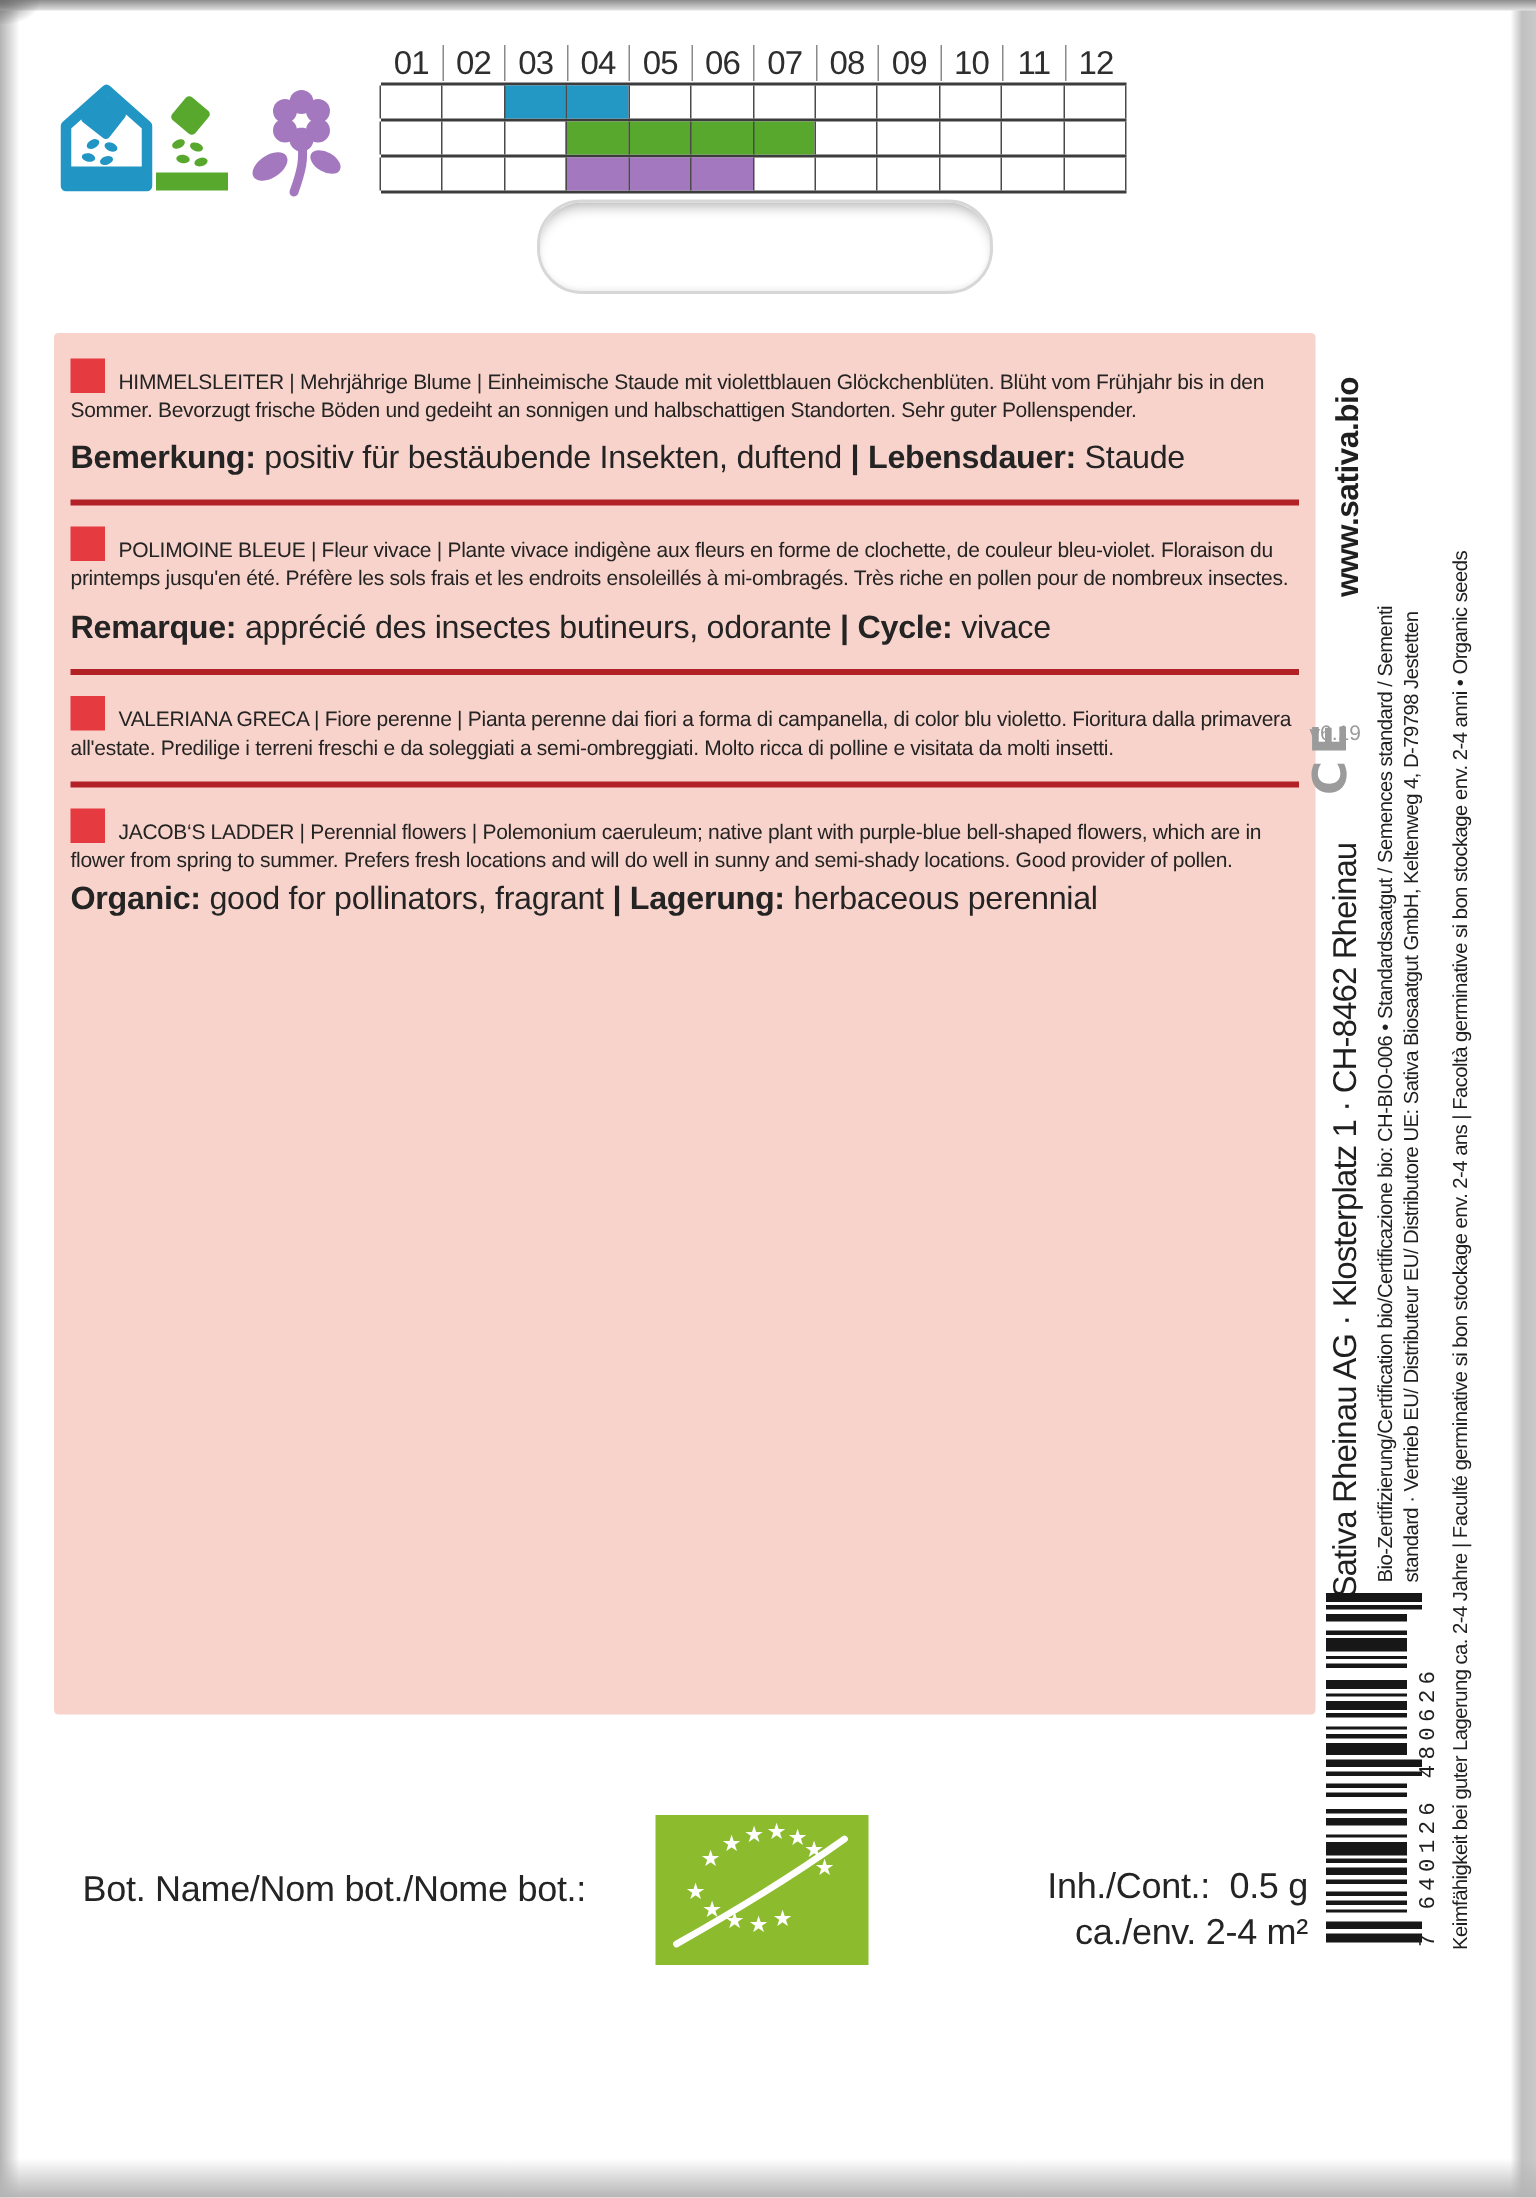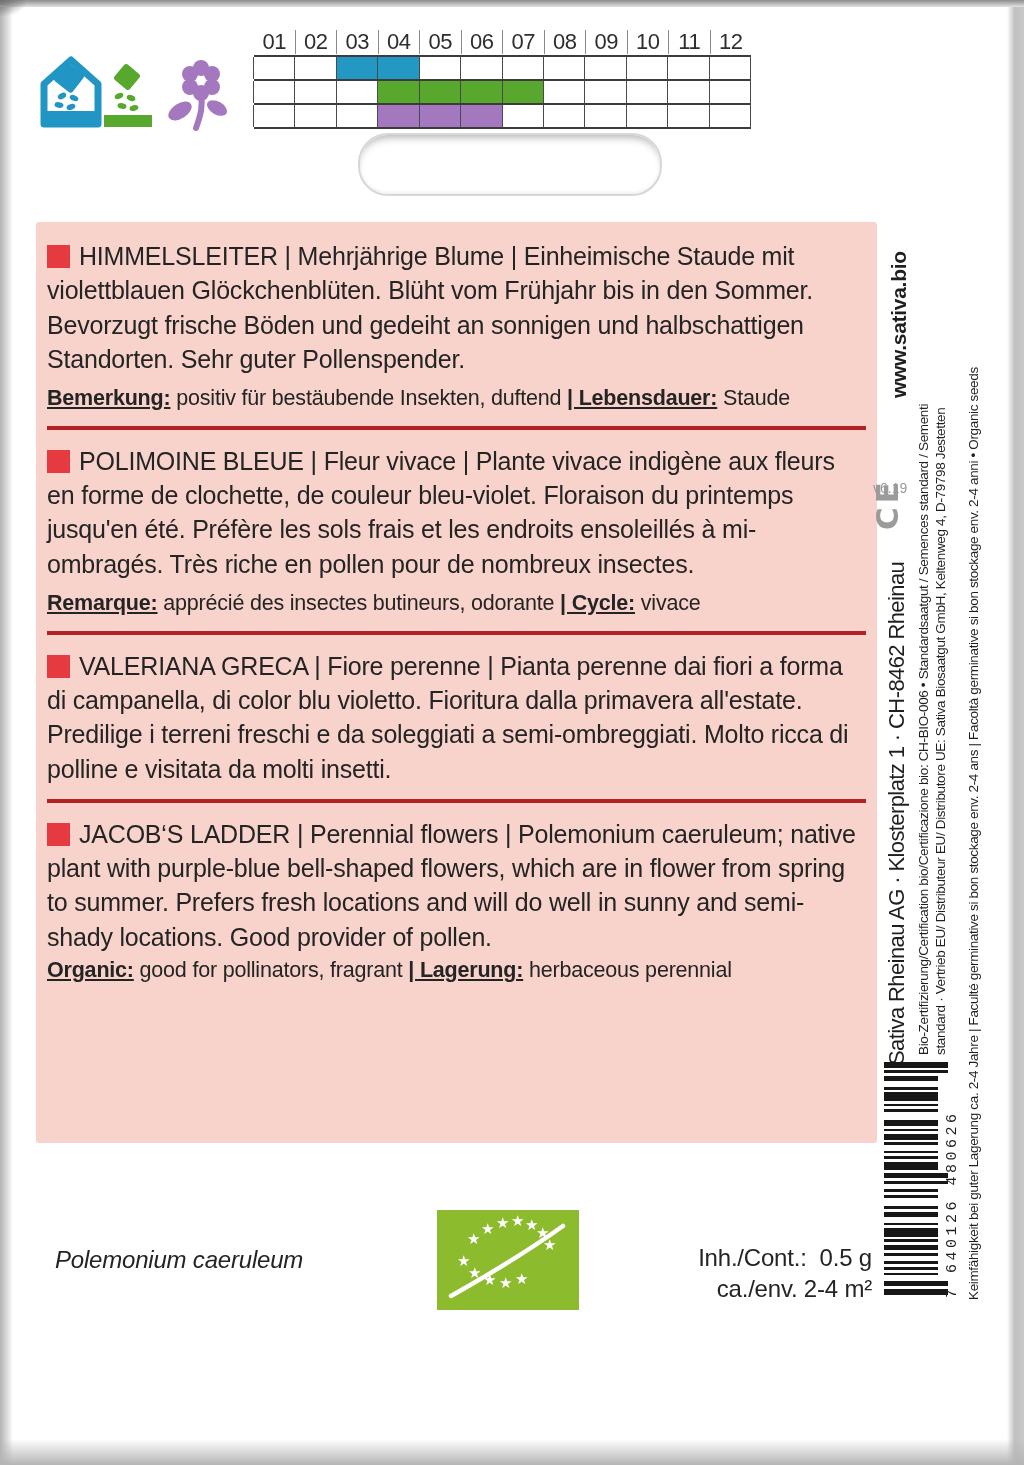--- a/index.html
+++ b/index.html
@@ -28,25 +28,25 @@
   .cal-cell{flex:1;border-left:1px solid #4a4a4a;}
   .cal-cell:first-child{border-left:1px solid #4a4a4a;margin-left:-1px;}
   .cal-cell:last-child{border-right:1px solid #4a4a4a;}
 
   
   .hang-slot{position:absolute;left:358px;top:133px;width:300px;height:59px;border-radius:30px;
     background:#fff;border:2px solid #d7d7d7;box-shadow:inset 0 7px 9px -5px rgba(0,0,0,0.33), inset 0 -3px 5px -3px rgba(0,0,0,0.12);}
 
   
   .pink{position:absolute;left:36px;top:222px;width:841px;height:921px;background:#f8d3cb;border-radius:3px;box-sizing:border-box;padding:17px 11px 0 11px;}
-  .desc{font-size:25px;line-height:1.37;letter-spacing:-0.2px;margin:0;color:#242424;}
+  .desc{font-size:14px;line-height:1.37;letter-spacing:-0.2px;margin:0;color:#242424;}
   .redsq{display:inline-block;width:23px;height:23px;background:#e53a40;margin-right:9px;vertical-align:-3px;}
   .remark{font-size:21.5px;line-height:1.3;letter-spacing:-0.2px;margin:9px 0 0 0;}
   .remark.tight{margin-top:3px;}
-  .remark b{letter-spacing:-0.2px;text-decoration:underline;}
+  .remark b{letter-spacing:-0.2px;}
   .rule{height:4px;background:#b22126;margin:13px 0 14px 0;}
 
   
   .vtext{position:absolute;writing-mode:vertical-rl;transform:rotate(180deg);white-space:nowrap;color:#1f1f1f;}
   .v-www{left:884px;top:226px;height:172px;width:30px;line-height:30px;font-size:21px;font-weight:bold;letter-spacing:-0.3px;}
   .v-address{left:880px;top:535px;height:530px;width:34px;line-height:34px;font-size:22px;letter-spacing:-0.6px;}
   .v-cert1{left:915px;top:243px;height:812px;width:17px;line-height:17px;font-size:13.5px;letter-spacing:-0.35px;}
   .v-cert2{left:932px;top:243px;height:812px;width:17px;line-height:17px;font-size:13.5px;letter-spacing:-0.35px;}
   .v-germ{left:965px;top:238px;height:1062px;width:18px;line-height:18px;font-size:13.5px;letter-spacing:-0.35px;}
   .v-barcode-digits{left:944px;top:1060px;height:238px;width:18px;line-height:18px;font-size:15px;letter-spacing:3.5px;font-family:"Liberation Mono","DejaVu Sans Mono",monospace;}
@@ -261,21 +261,21 @@
     <div class="bar" style="height: 2.77647px; width: 54px;"></div>
     <div style="height: 5.55294px; width: 64px;"></div>
     <div class="bar" style="height: 5.55294px; width: 64px;"></div>
     <div style="height: 2.77647px; width: 64px;"></div>
     <div class="bar" style="height: 5.55294px; width: 64px;"></div>
     <div style="height: 2.77647px; width: 64px;"></div>
   </div>
 <div class="vtext v-barcode-digits">7 640126 480626</div>
 
 <div class="botname">
-  <div class="latin">Polemonium caeruleum</div>
+  <div>Bot. Name/Nom bot./Nome bot.:</div>
 </div>
 
 <div class="eu-logo" style="background: rgb(140, 187, 46);">
   <svg width="142" height="100" viewBox="0 0 142 100">
     <path d="M14 86 C 46 68, 84 46, 126 16" stroke="#ffffff" stroke-width="4.5" fill="none" stroke-linecap="round"></path>
   </svg>
 <span class="star" style="left: 30px; top: 22px;">★</span>
     <span class="star" style="left: 44px; top: 12px;">★</span>
     <span class="star" style="left: 59px; top: 6px;">★</span>
     <span class="star" style="left: 74px; top: 4px;">★</span>

